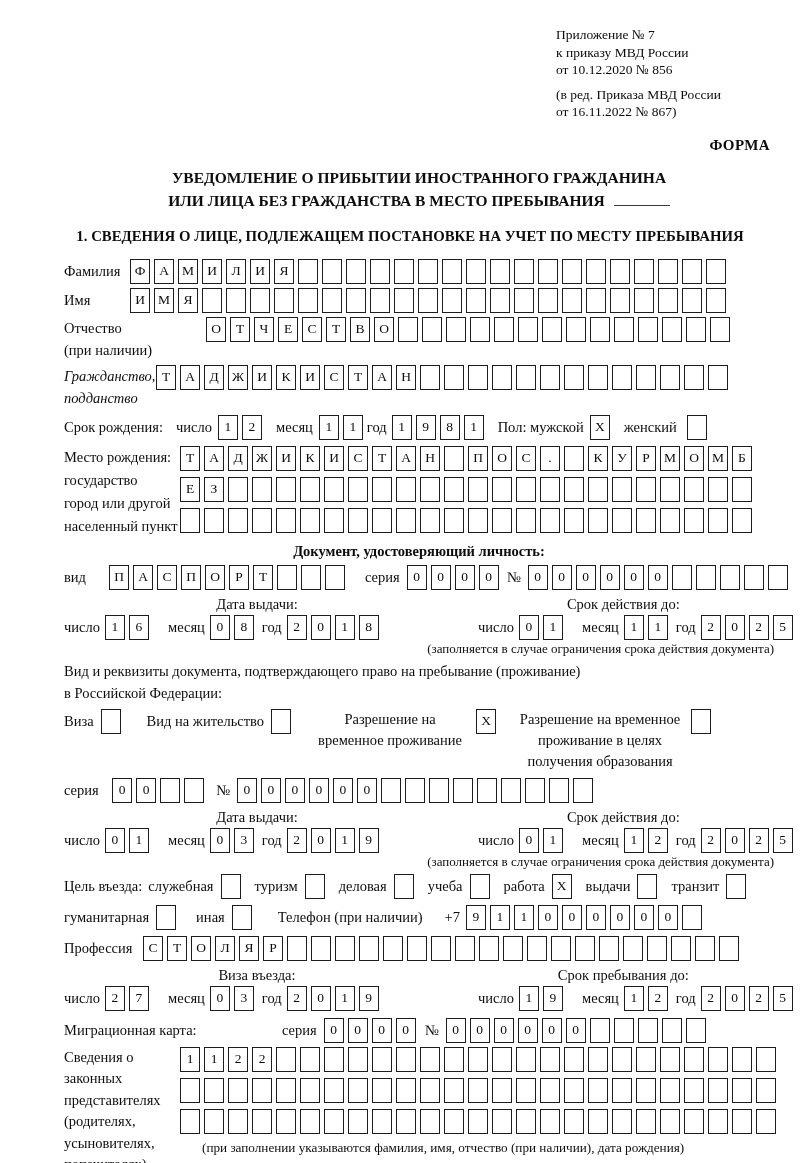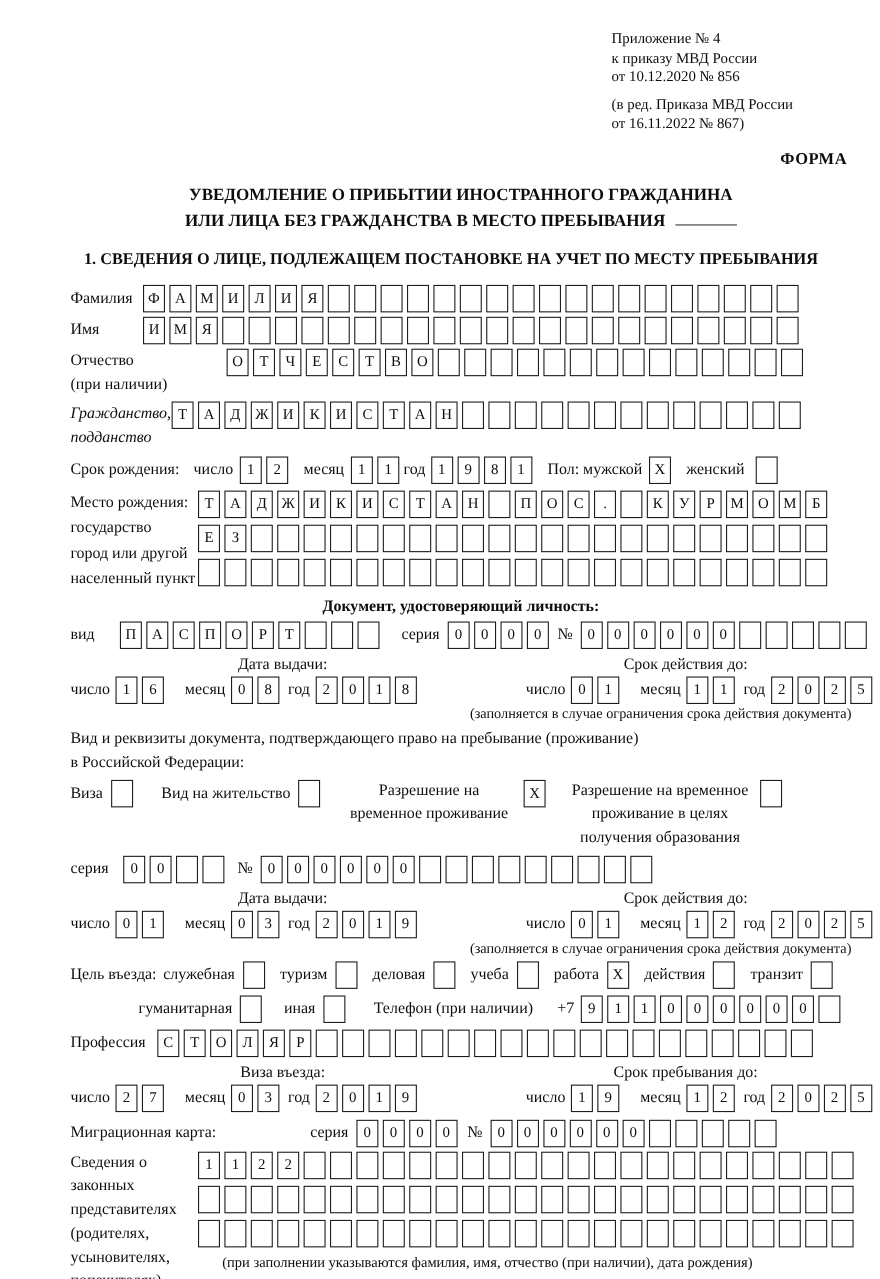--- a/index.html
+++ b/index.html
@@ -55,21 +55,21 @@
   .reps { display: flex; align-items: flex-start; margin-top: 4px; }
   .reps-rows .boxes { display: block; margin-bottom: 6px; }
   .rep-note { font-size: 13.2px; margin: 2px 0 0 160px; }
 </style>
 </head>
 <body>
 
 <div class="page">
 
   <div class="hdr">
-    <div>Приложение № 4</div>
+    <div>Приложение № 7</div>
     <div>к приказу МВД России</div>
     <div>от 10.12.2020 № 856</div>
     <div class="ed">(в ред. Приказа МВД России</div>
     <div>от 16.11.2022 № 867)</div>
   </div>
   <div class="forma">ФОРМА</div>
 
   <div class="title">
     <div>УВЕДОМЛЕНИЕ О ПРИБЫТИИ ИНОСТРАННОГО ГРАЖДАНИНА</div>
     <div><span>ИЛИ ЛИЦА БЕЗ ГРАЖДАНСТВА В МЕСТО ПРЕБЫВАНИЯ</span><span class="t-underline"></span></div>
@@ -238,30 +238,30 @@
       </span>
     <span class="opt sp10">
         <span class="ol">учеба</span>
         <span class="boxes"><span class="cell"></span></span>
       </span>
     <span class="opt sp10">
         <span class="ol">работа</span>
         <span class="boxes"><span class="cell">X</span></span>
       </span>
     <span class="opt sp10">
-        <span class="ol">действия</span>
+        <span class="ol">выдачи</span>
         <span class="boxes"><span class="cell"></span></span>
       </span>
     <span class="opt sp10">
         <span class="ol">транзит</span>
         <span class="boxes"><span class="cell"></span></span>
       </span>
   </div>
 
-  <div class="purp" style="margin-left:62px;">
+  <div class="purp" style="">
     <span class="opt">
         <span class="ol">гуманитарная</span>
         <span class="boxes"><span class="cell"></span></span>
       </span>
     <span class="opt sp16">
         <span class="ol">иная</span>
         <span class="boxes"><span class="cell"></span></span>
       </span>
     <span class="pl sp22">Телефон (при наличии)</span>
     <span class="pl sp16">+7</span>

